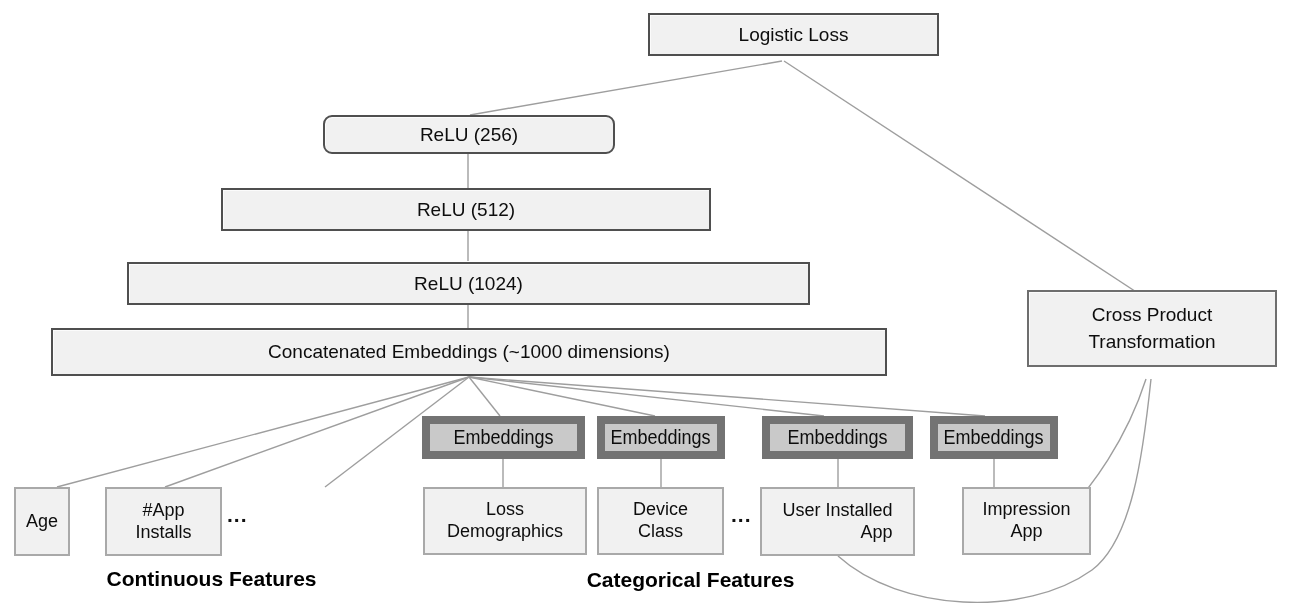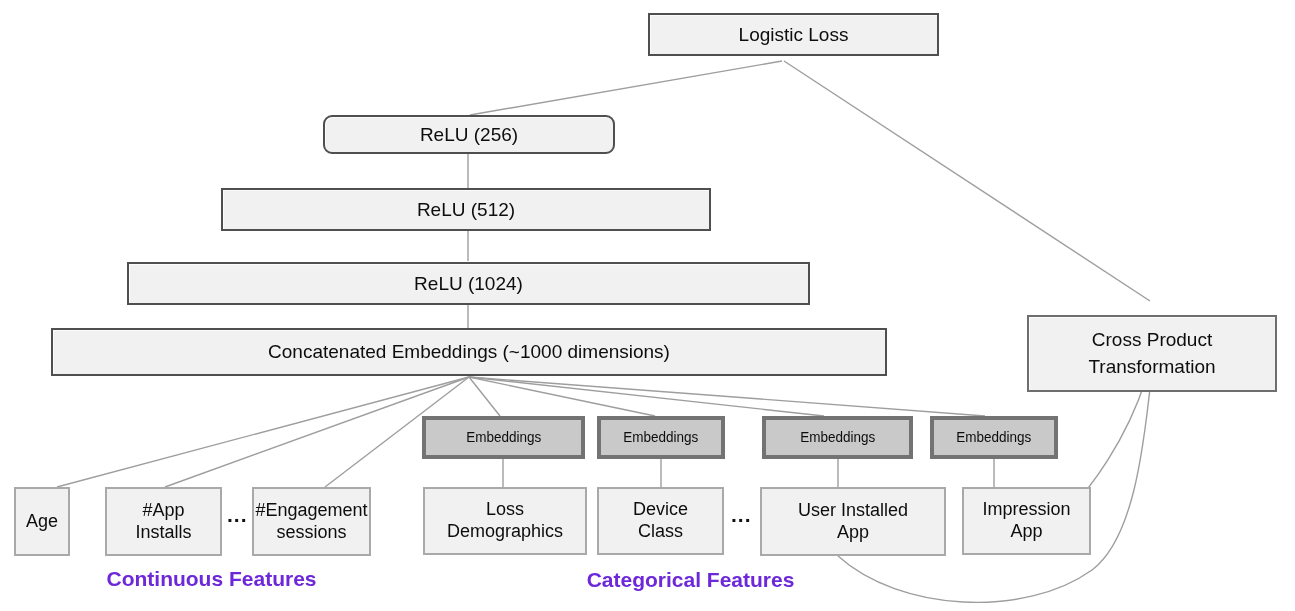--- a/index.html
+++ b/index.html
@@ -25,34 +25,34 @@
     box-shadow:inset 1px 1px 0 #fbfbfb;
   }
   .tier{font-size:19px;}
   .feature{
     font-size:18px;
     border:2px solid #a9a9a9;
     box-shadow:none;
   }
   .emb{
     background:#c9c9c9;
-    border:4px solid #737373;
-    font-size:15px;
+    border:8px solid #737373;
+    font-size:20px;
     box-shadow:none;
   }
   .emb .emb-label{display:inline-block;transform:scaleX(0.9);}
   .cross{font-size:19px;border:2px solid #6e6e6e;line-height:1.4;}
   .dots{
     position:absolute;
     font-size:21px;font-weight:bold;color:#111;
     letter-spacing:1px;
   }
   .section-label{
     position:absolute;
-    font-size:21px;font-weight:bold;color:#6d28d9;
+    font-size:21px;font-weight:bold;color:#000000;
     text-align:center;
     white-space:nowrap;
   }
 </style>
 </head>
 <body>
 
 <div id="canvas">
 
   <svg id="connectors" viewBox="0 0 1295 611">
@@ -79,49 +79,47 @@
   <div class="node tier" style="left:637px;top:13px;width:291px;height:43px;margin-left:11px;">Logistic Loss</div>
 
   <div class="node tier" style="left:323px;top:115px;width:292px;height:39px;border-radius:9px;">ReLU (256)</div>
 
   <div class="node tier" style="left:221px;top:188px;width:490px;height:43px;">ReLU (512)</div>
 
   <div class="node tier" style="left:127px;top:262px;width:683px;height:43px;">ReLU (1024)</div>
 
   <div class="node tier" style="left:51px;top:328px;width:836px;height:48px;">Concatenated Embeddings (~1000 dimensions)</div>
 
-  <div class="node cross" style="left:1027px;top:315px;width:250px;height:77px;">Cross Product
+  <div class="node cross" style="left:1027px;top:290px;width:250px;height:77px;">Cross Product
 Transformation</div>
 
   <div class="node emb" style="left:422px;top:416px;width:163px;height:43px;">
     <span class="emb-label">Embeddings</span>
   </div>
   <div class="node emb" style="left:597px;top:416px;width:128px;height:43px;">
     <span class="emb-label">Embeddings</span>
   </div>
   <div class="node emb" style="left:762px;top:416px;width:151px;height:43px;">
     <span class="emb-label">Embeddings</span>
   </div>
   <div class="node emb" style="left:930px;top:416px;width:128px;height:43px;">
     <span class="emb-label">Embeddings</span>
   </div>
 
   <div class="node feature" style="left:14px;top:487px;width:56px;height:69px;">Age</div>
   <div class="node feature" style="left:105px;top:487px;width:117px;height:69px;">#App
 Installs</div>
   <div class="dots" style="left:227px;top:503px;">...</div>
-  <div class="node feature" style="left:252px;top:487px;width:119px;height:69px;">#Engagement
-sessions</div>
 
   <div class="node feature" style="left:423px;top:487px;width:164px;height:68px;">Loss
 Demographics</div>
   <div class="node feature" style="left:597px;top:487px;width:127px;height:68px;">Device
 Class</div>
   <div class="dots" style="left:731px;top:503px;">...</div>
-  <div class="node feature" style="left:760px;top:487px;width:186px;height:69px;">User Installed
+  <div class="node feature" style="left:760px;top:487px;width:155px;height:69px;text-align:right;">User Installed
 App</div>
   <div class="node feature" style="left:930px;top:487px;width:129px;height:68px;margin-left:32px;">Impression
 App</div>
 
   <div class="section-label" style="left:95px;top:567px;width:233px;">Continuous Features</div>
   <div class="section-label" style="left:575px;top:568px;width:231px;">Categorical Features</div>
 
 </div>
 
 </body></html>

